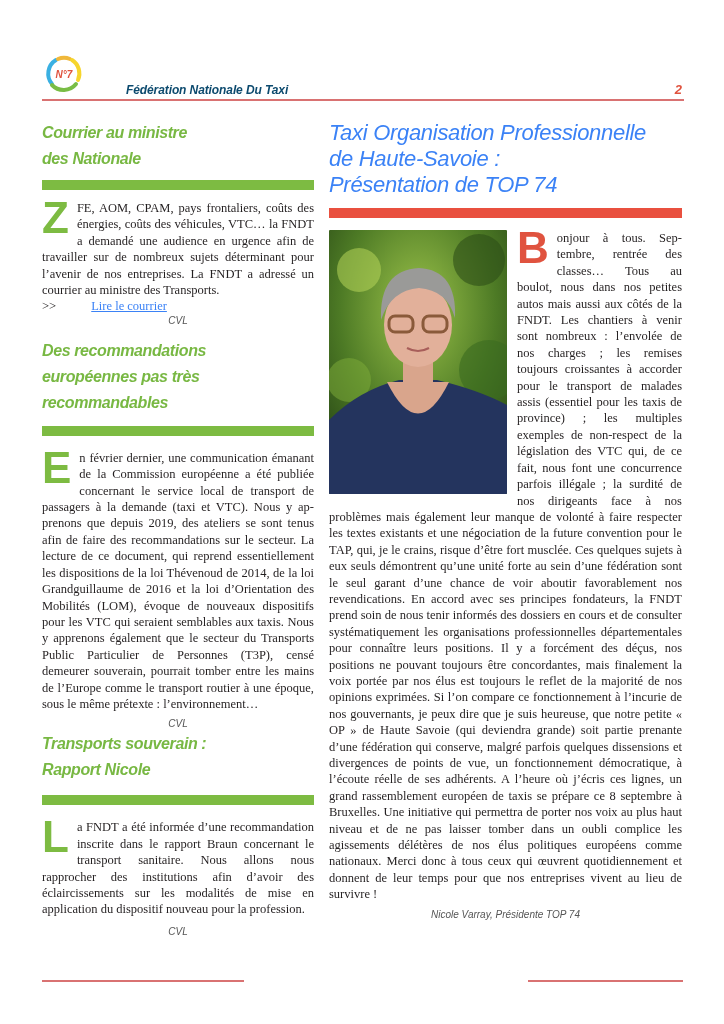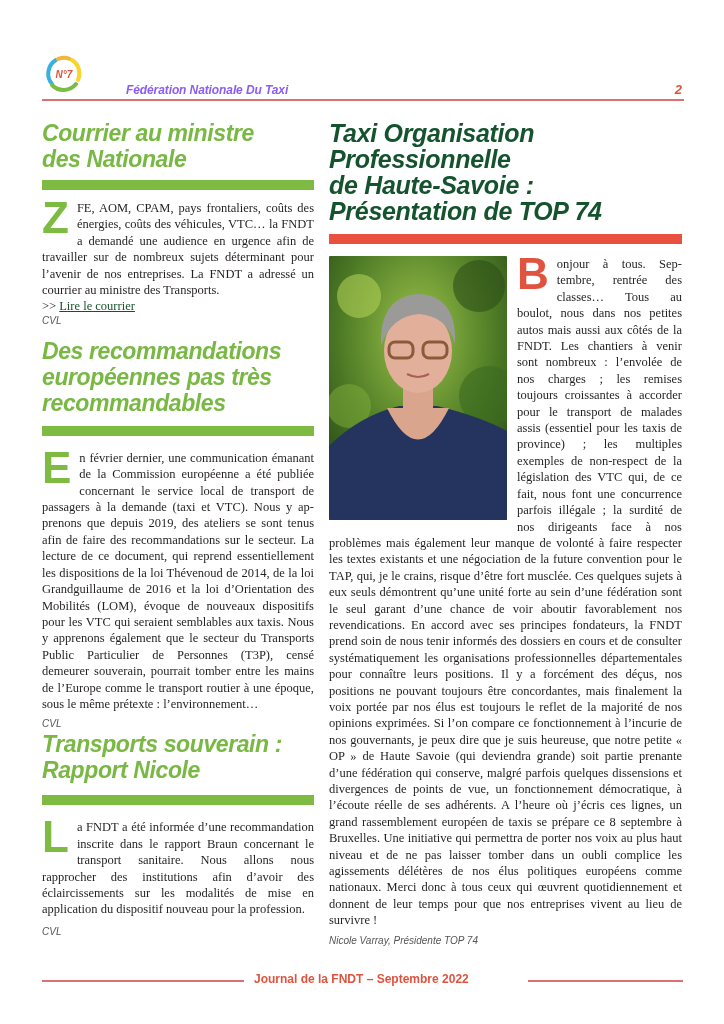--- a/index.html
+++ b/index.html
@@ -1,38 +1,38 @@
 <!DOCTYPE html>
 <html><head>
 <meta charset="utf-8">
 <style>
   * { box-sizing: border-box; margin: 0; padding: 0; }
   html, body { width: 724px; height: 1024px; background: #ffffff; overflow: hidden; }
   body { position: relative; font-family: "Liberation Serif", "DejaVu Serif", serif; color: #231f20; }
 
   .header { position: absolute; left: 42px; top: 54px; width: 642px; height: 48px; font-style: italic; }
   .logo { position: absolute; left: 2px; top: 0; width: 40px; height: 40px; }
-  .header-title { position: absolute; left: 52px; top: 29px; font-family: "Liberation Sans", sans-serif; font-weight: bold; font-size: 12px; color: #8b5cf6; letter-spacing: -0.1px; padding-left: 32px; }
+  .header-title { position: absolute; left: 52px; top: 29px; font-family: "Liberation Sans", sans-serif; font-weight: bold; font-size: 12px; color: #0c4a6e; letter-spacing: -0.1px; padding-left: 32px; }
   .page-number { position: absolute; right: 2px; top: 28px; font-family: "Liberation Sans", sans-serif; font-weight: bold; font-size: 13px; color: #e0533f; }
   .header-rule { position: absolute; left: 0; top: 45px; width: 642px; height: 2px; background: #d97272; }
 
   .col-left { position: absolute; left: 42px; top: 120px; width: 272px; }
   .col-right { position: absolute; left: 329px; top: 120px; width: 353px; }
 
-  .h-green { font-family: "Liberation Sans", sans-serif; font-weight: bold; font-style: italic; color: #78b843; font-size: 23px; line-height: 26px; letter-spacing: -0.4px; }
-  .h-red { font-family: "Liberation Sans", sans-serif; font-weight: bold; font-style: italic; color: #14532d; font-size: 25px; line-height: 26px; letter-spacing: -0.3px; }
+  .h-green { font-family: "Liberation Sans", sans-serif; font-weight: bold; font-style: italic; color: #78b843; font-size: 16px; line-height: 26px; letter-spacing: -0.4px; }
+  .h-red { font-family: "Liberation Sans", sans-serif; font-weight: normal; font-style: italic; color: #3b82f6; font-size: 22px; line-height: 26px; letter-spacing: -0.3px; }
   .bar-green { height: 10px; background: #7dbb42; margin: 8px 0 10px 0; }
   .bar-red { height: 10px; background: #e9503f; margin: 10px 0 12px 0; }
 
   .body-text { font-size: 12.5px; line-height: 16.4px; text-align: justify; hyphens: manual; }
   .dropcap { float: left; font-family: "Liberation Sans", sans-serif; font-weight: bold; font-size: 44px; line-height: 34px; margin: 1px 8px 0 0; height: 32px; overflow: hidden; }
   .dropcap.green { color: #7dbb42; }
   .dropcap.red { color: #e0533f; }
-  .link { color: #14532d; text-decoration: underline; cursor: pointer; }
-  .sig { font-family: "Liberation Sans", sans-serif; font-style: italic; font-size: 10px; color: #555; text-align: left; margin-top: 6px; }
+  .link { color: #3b82f6; text-decoration: underline; cursor: pointer; margin-left: 32px; }
+  .sig { font-family: "Liberation Sans", sans-serif; font-style: italic; font-size: 10px; color: #555; text-align: center; margin-top: 6px; }
 
   .photo { float: left; width: 178px; height: 264px; margin: 0 10px 4px 0; position: relative; overflow: hidden; border-radius: 1px; }
 
   .footer { position: absolute; left: 42px; top: 970px; width: 640px; height: 20px; }
   .footer-line-left { position: absolute; left: 0; top: 10px; width: 202px; height: 2px; background: #d97272; }
   .footer-line-right { position: absolute; left: 486px; top: 10px; width: 155px; height: 2px; background: #d97272; }
   .footer-text { position: absolute; left: 212px; top: 2px; font-family: "Liberation Sans", sans-serif; font-weight: bold; font-size: 12px; color: #e0533f; white-space: nowrap; }
 </style>
 </head>
 <body>
@@ -132,15 +132,14 @@
       </div>
       <span class="dropcap red">B</span>
       <span>onjour à tous. Sep­tembre, rentrée des classes… Tous au boulot, nous dans nos petites autos mais aussi aux côtés de la FNDT. Les chantiers à venir sont nombreux : l’envolée de nos charges ; les remises toujours croissantes à accorder pour le transport de malades assis (es­sentiel pour les taxis de pro­vince) ; les multiples exemples de non-respect de la législa­tion des VTC qui, de ce fait, nous font une concurrence parfois illégale ; la surdité de nos dirigeants face à nos problèmes mais également leur manque de volonté à faire respecter les textes existants et une négociation de la future convention pour le TAP, qui, je le crains, risque d’être fort musclée. Ces quelques sujets à eux seuls démontrent qu’une unité forte au sein d’une fédération sont le seul garant d’une chance de voir aboutir favorablement nos revendications. En accord avec ses principes fondateurs, la FNDT prend soin de nous tenir in­formés des dossiers en cours et de consulter systématiquement les organisations professionnelles départementales pour connaître leurs positions. Il y a forcément des déçus, nos positions ne pou­vant toujours être concordantes, mais finalement la voix portée par nos élus est toujours le reflet de la majorité de nos opinions exprimées. Si l’on compare ce fonctionnement à l’incurie de nos gouvernants, je peux dire que je suis heureuse, que notre petite « OP » de Haute Savoie (qui deviendra grande) soit partie prenante d’une fédération qui conserve, malgré parfois quelques dissensions et divergences de points de vue, un fonctionnement démocratique, à l’écoute réelle de ses adhérents. A l’heure où j’écris ces lignes, un grand rassemblement européen de taxis se prépare ce 8 septembre à Bruxelles. Une initiative qui permettra de porter nos voix au plus haut niveau et de ne pas laisser tomber dans un oubli complice les agissements délétères de nos élus politiques européens comme nationaux. Merci donc à tous ceux qui œuvrent quotidiennement et donnent de leur temps pour que nos entreprises vivent au lieu de survivre !</span>
     </div>
     <div class="sig" style="">Nicole Varray, Présidente TOP 74</div>
   </section>
 </div>
 
 <div class="footer">
   <div class="footer-line-left"></div>
-  <div class="footer-text">Journal de la FNDT – Septembre 2022</div>
   <div class="footer-line-right"></div>
 </div>
 
 </body></html>

